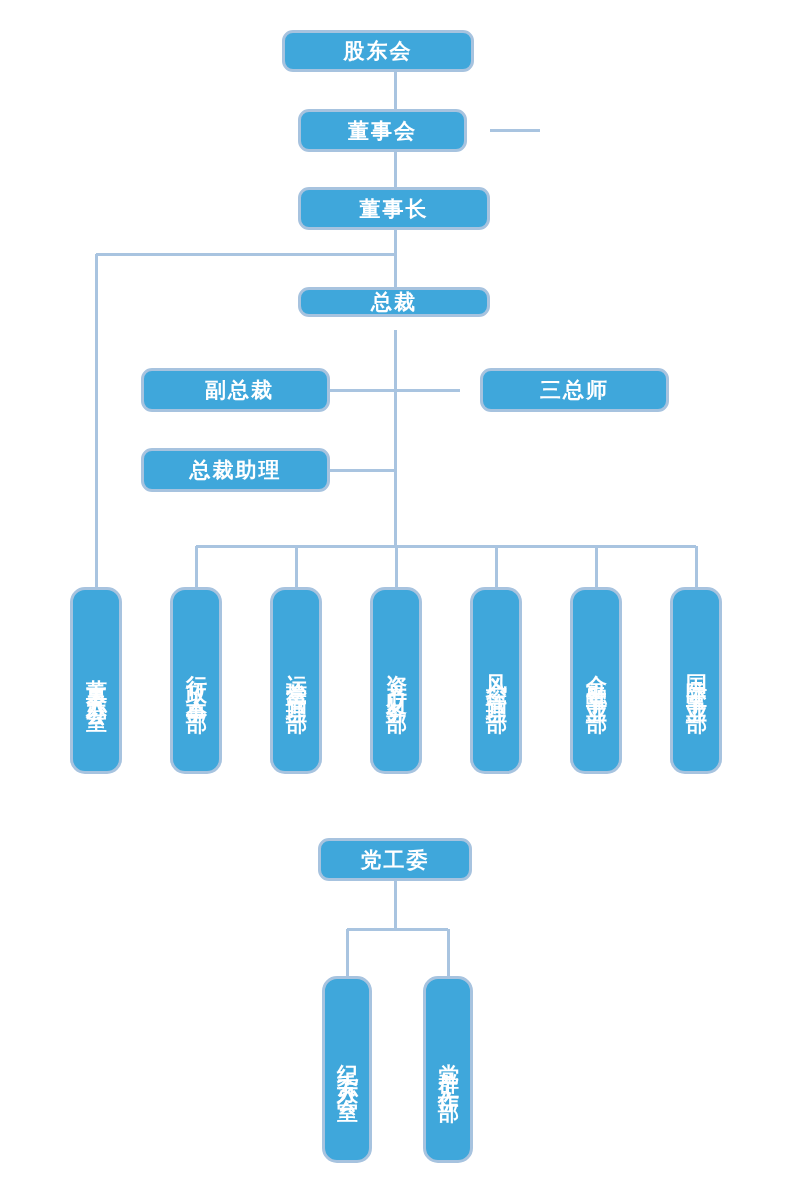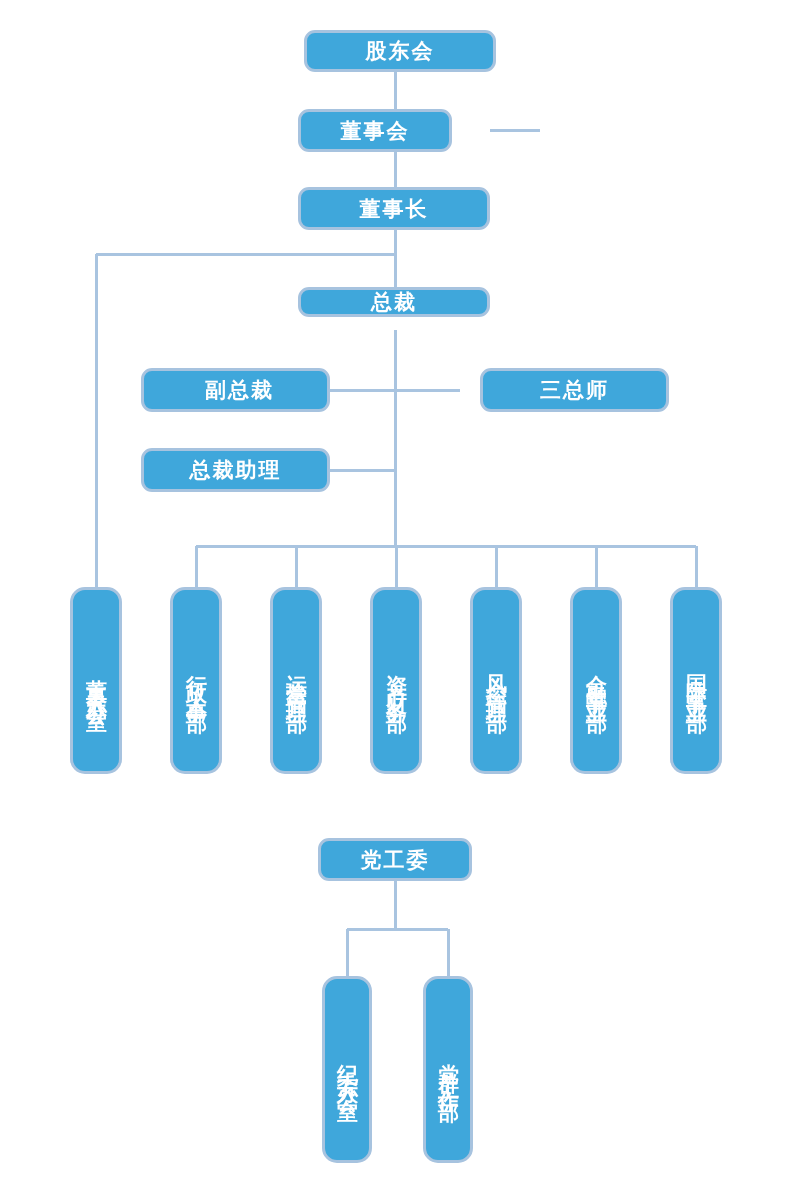--- a/index.html
+++ b/index.html
@@ -64,24 +64,24 @@
     <div class="seg" style="left: 194.5px; top: 546px; width: 3px; height: 41px;"></div>
     <div class="seg" style="left: 294.5px; top: 546px; width: 3px; height: 41px;"></div>
     <div class="seg" style="left: 394.5px; top: 546px; width: 3px; height: 41px;"></div>
     <div class="seg" style="left: 494.5px; top: 546px; width: 3px; height: 41px;"></div>
     <div class="seg" style="left: 594.5px; top: 546px; width: 3px; height: 41px;"></div>
     <div class="seg" style="left: 694.5px; top: 546px; width: 3px; height: 41px;"></div>
     <div class="seg" style="left: 393.5px; top: 881px; width: 3px; height: 49px;"></div>
     <div class="seg" style="left: 347px; top: 927.5px; width: 101px; height: 3px;"></div>
     <div class="seg" style="left: 345.5px; top: 929px; width: 3px; height: 47px;"></div>
     <div class="seg" style="left: 446.5px; top: 929px; width: 3px; height: 47px;"></div>
-    <div class="node h" style="left: 304px; top: 30px; width: 192px; height: 42px;">
+    <div class="node h" style="left: 282px; top: 30px; width: 192px; height: 42px;">
       <span class="lbl">股东会</span>
     </div>
-    <div class="node h" style="left: 298px; top: 109px; width: 154px; height: 43px; align-items: center;">
+    <div class="node h" style="left: 298px; top: 109px; width: 169px; height: 43px; align-items: center;">
       <span class="lbl">董事会</span>
     </div>
     <div class="node h" style="left: 298px; top: 187px; width: 192px; height: 43px;">
       <span class="lbl">董事长</span>
     </div>
     <div class="node h" style="left: 298px; top: 287px; width: 192px; height: 30px;">
       <span class="lbl">总裁</span>
     </div>
     <div class="node h" style="left: 141px; top: 368px; width: 189px; height: 44px; padding-left: 8px;">
       <span class="lbl">副总裁</span>

